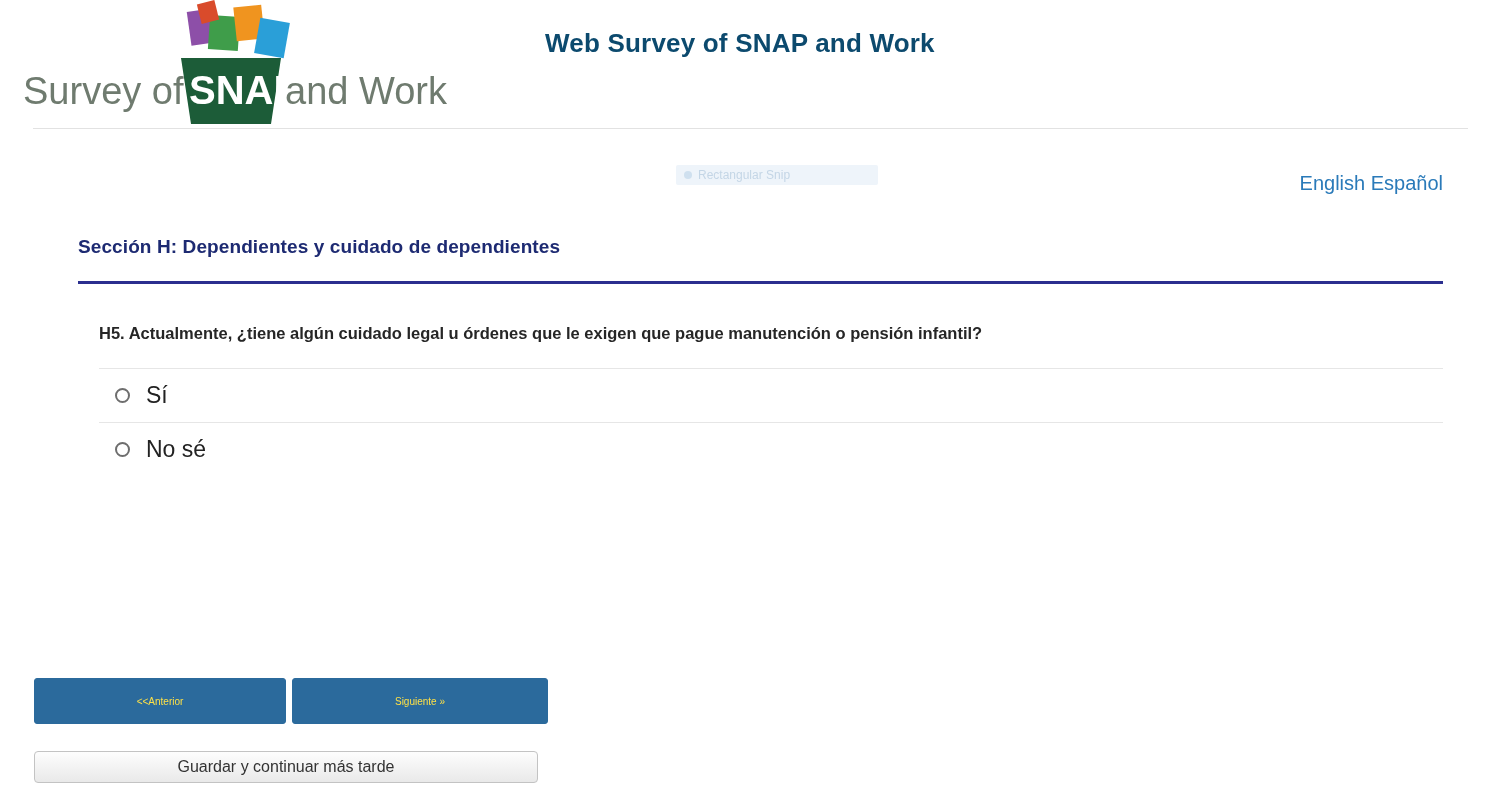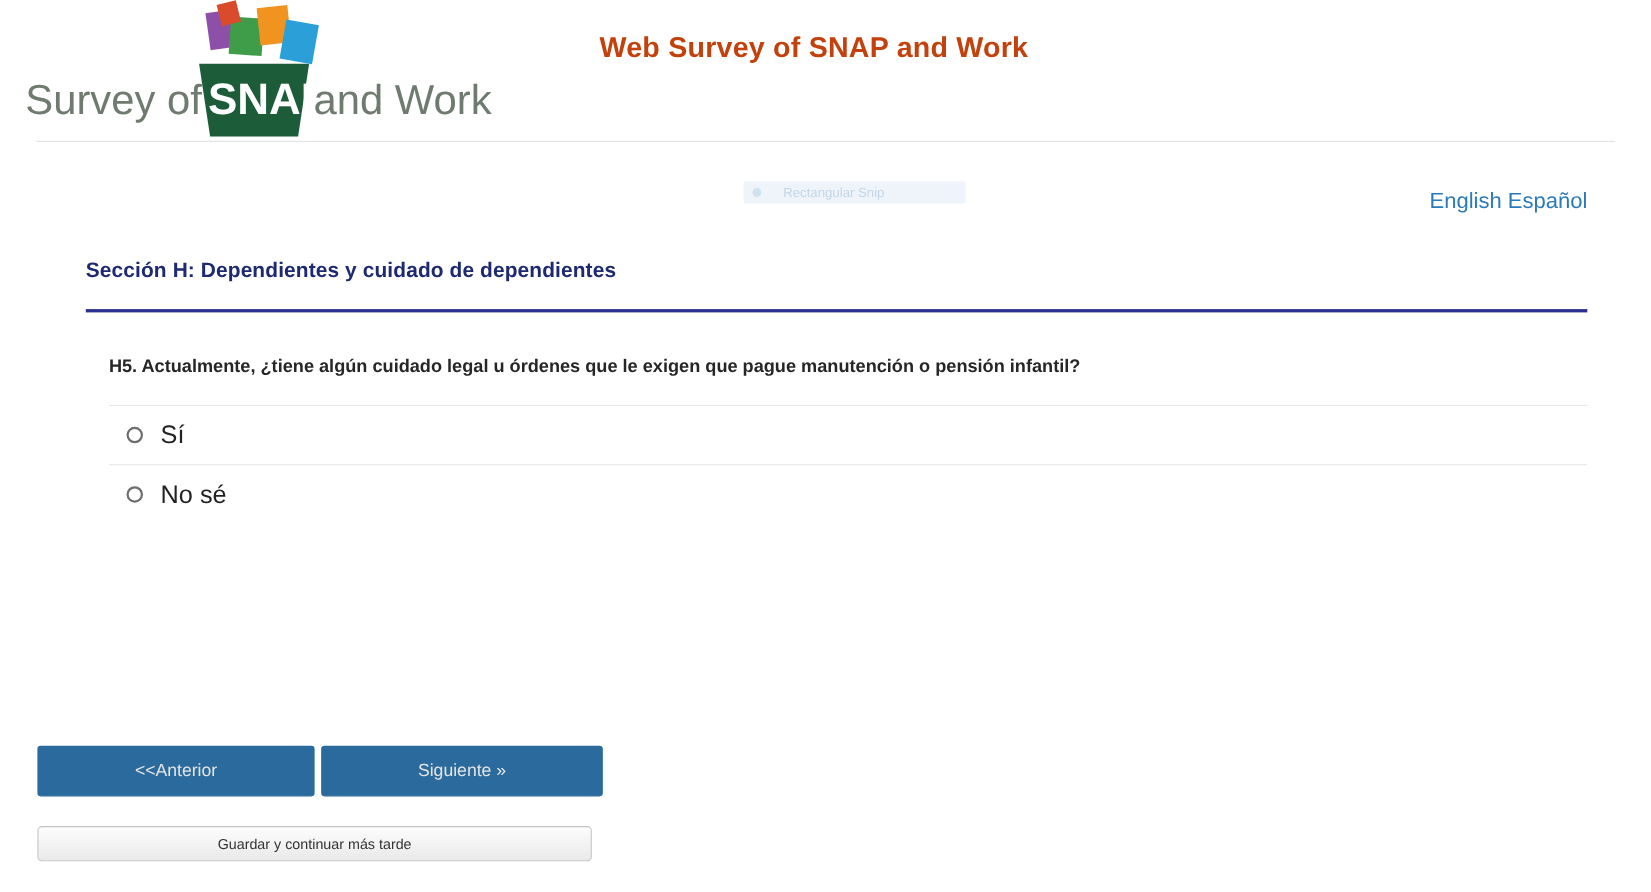--- a/index.html
+++ b/index.html
@@ -32,36 +32,36 @@
   }
   .logo-svg {
     display: block;
   }
   .app-title {
     position: absolute;
     left: 512px;
     top: 28px;
     font-size: 26px;
     font-weight: bold;
-    color: #c2410c;
+    color: #0c4a6e;
     letter-spacing: 0.2px;
   }
 
   
   .snip-artifact {
     position: absolute;
     left: 676px;
     top: 165px;
     width: 202px;
     height: 20px;
     background: #eef4fa;
     border-radius: 2px;
     display: flex;
     align-items: center;
-    gap: 20px;
+    gap: 6px;
     padding-left: 8px;
     box-sizing: border-box;
   }
   .snip-dot {
     width: 8px;
     height: 8px;
     border-radius: 50%;
     background: #cfe0ef;
     display: inline-block;
   }
@@ -140,41 +140,41 @@
   
   .nav-buttons {
     position: absolute;
     left: 34px;
     top: 678px;
     display: flex;
     gap: 6px;
   }
   .btn-primary {
     background: #2b6a9c;
-    color: #e5e5e5;
+    color: #fde047;
     border: 1px solid #2b6a9c;
     border-radius: 3px;
-    font-size: 16px;
+    font-size: 10px;
     font-family: "Liberation Sans", sans-serif;
     width: 252px;
     height: 46px;
     cursor: pointer;
     padding: 0;
   }
   .btn-primary.next { width: 256px; }
   .btn-save {
     position: absolute;
     left: 34px;
     top: 751px;
     width: 504px;
     height: 32px;
     background: linear-gradient(#fdfdfd, #e9e9e9);
     border: 1px solid #c3c3c3;
     border-radius: 4px;
-    font-size: 13px;
+    font-size: 16px;
     font-family: "Liberation Sans", sans-serif;
     color: #333333;
     cursor: pointer;
     padding: 0;
   }
 </style>
 </head>
 <body>
 
 <div class="header">

